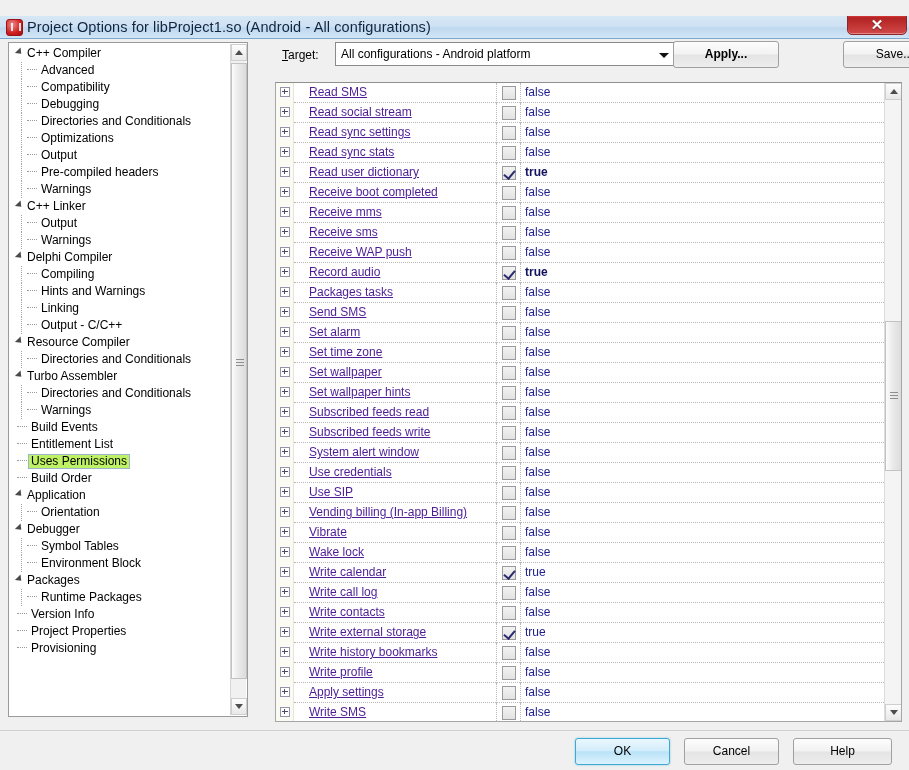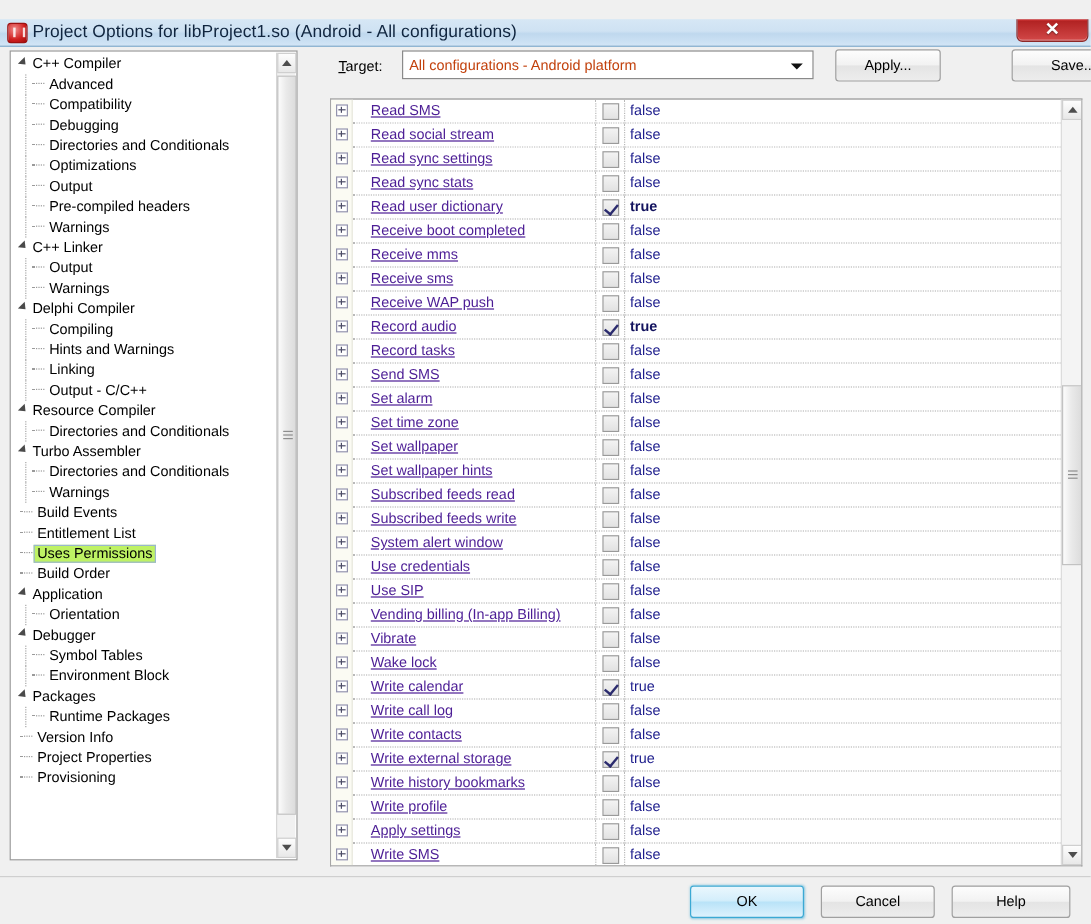--- a/index.html
+++ b/index.html
@@ -204,21 +204,21 @@
     left: 53px; top: 0;
     width: 343px; height: 24px;
     background: #fff;
     border: 1px solid #8a8a8a;
     box-sizing: border-box;
   }
   #target-combo .val {
     position: absolute;
     left: 5px; top: 4px;
     font-size: 12px;
-    color: #c2410c;
+    color: #000000;
     white-space: nowrap;
   }
   #target-combo .caret {
     position: absolute;
     right: 8px; top: 10px;
     width: 0; height: 0;
     border-left: 5px solid transparent;
     border-right: 5px solid transparent;
     border-top: 5px solid #111;
   }
@@ -228,21 +228,21 @@
     border: 1px solid #a0a0a0;
     border-radius: 3px;
     background: linear-gradient(to bottom,#fdfdfd 0%,#f2f2f2 48%,#e4e4e4 52%,#ededed 100%);
     font-size: 12px;
     color: #000;
     text-align: center;
     line-height: 25px;
     box-sizing: border-box;
     cursor: default;
   }
-  #btn-apply { left: 414px; top: -1px; width: 88px; }
+  #btn-apply { left: 391px; top: -1px; width: 106px; font-weight: bold; }
   #btn-save  { left: 517px; top: -1px; width: 103px; margin-left: 44px; }
 
   
   #grid {
     position: absolute;
     left: 275px; top: 82px;
     width: 627px; height: 640px;
     background: #fff;
     border: 1px solid #a6a6a6;
     border-top: 1px solid #8f8f8f;
@@ -552,21 +552,21 @@
           <div class="exp"></div>
           <div class="name">Record audio</div>
           <div class="dotline"></div>
           <div class="vsep"></div>
           <div class="cb on"></div>
           <div class="cbsep"></div>
           <div class="val bold">true</div>
         </div>
         <div class="row">
           <div class="exp"></div>
-          <div class="name">Record tasks</div>
+          <div class="name">Packages tasks</div>
           <div class="dotline"></div>
           <div class="vsep"></div>
           <div class="cb"></div>
           <div class="cbsep"></div>
           <div class="val">false</div>
         </div>
         <div class="row">
           <div class="exp"></div>
           <div class="name">Send SMS</div>
           <div class="dotline"></div>

